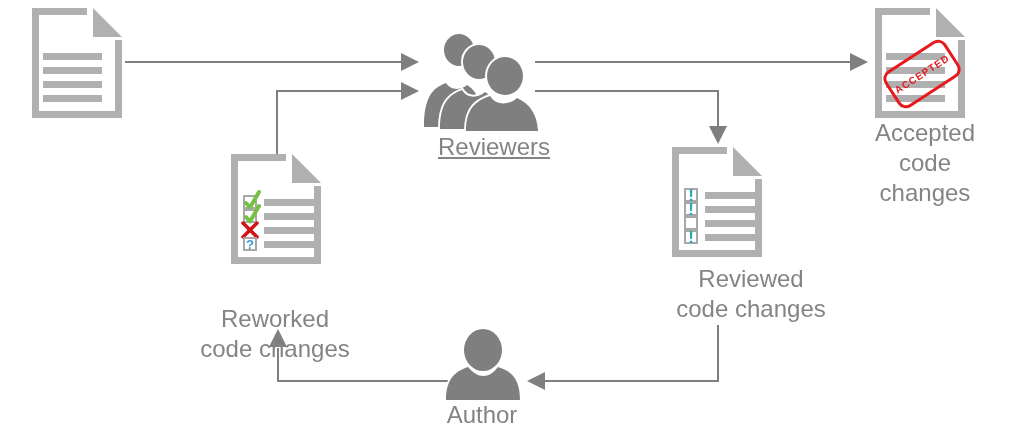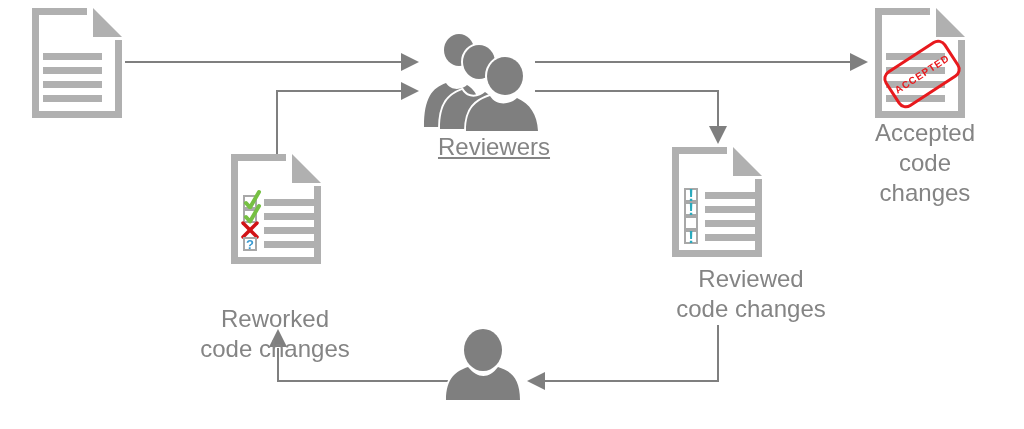--- a/index.html
+++ b/index.html
@@ -194,13 +194,14 @@
     </g>
   </svg>
 
   <div class="label" style="left:494px; top:132px;text-decoration:underline;">Reviewers</div>
   <div class="label" style="left:925px; top:118px;">Accepted code
 changes</div>
   <div class="label" style="left:719px; top:264px;margin-left:32px;">Reviewed
 code changes</div>
   <div class="label" style="left:275px; top:268px;margin-top:36px;">Reworked
 code changes</div>
+  <div class="label" style="left:482px; top:400px;">Author</div>
 </div>
 
 </body></html>

